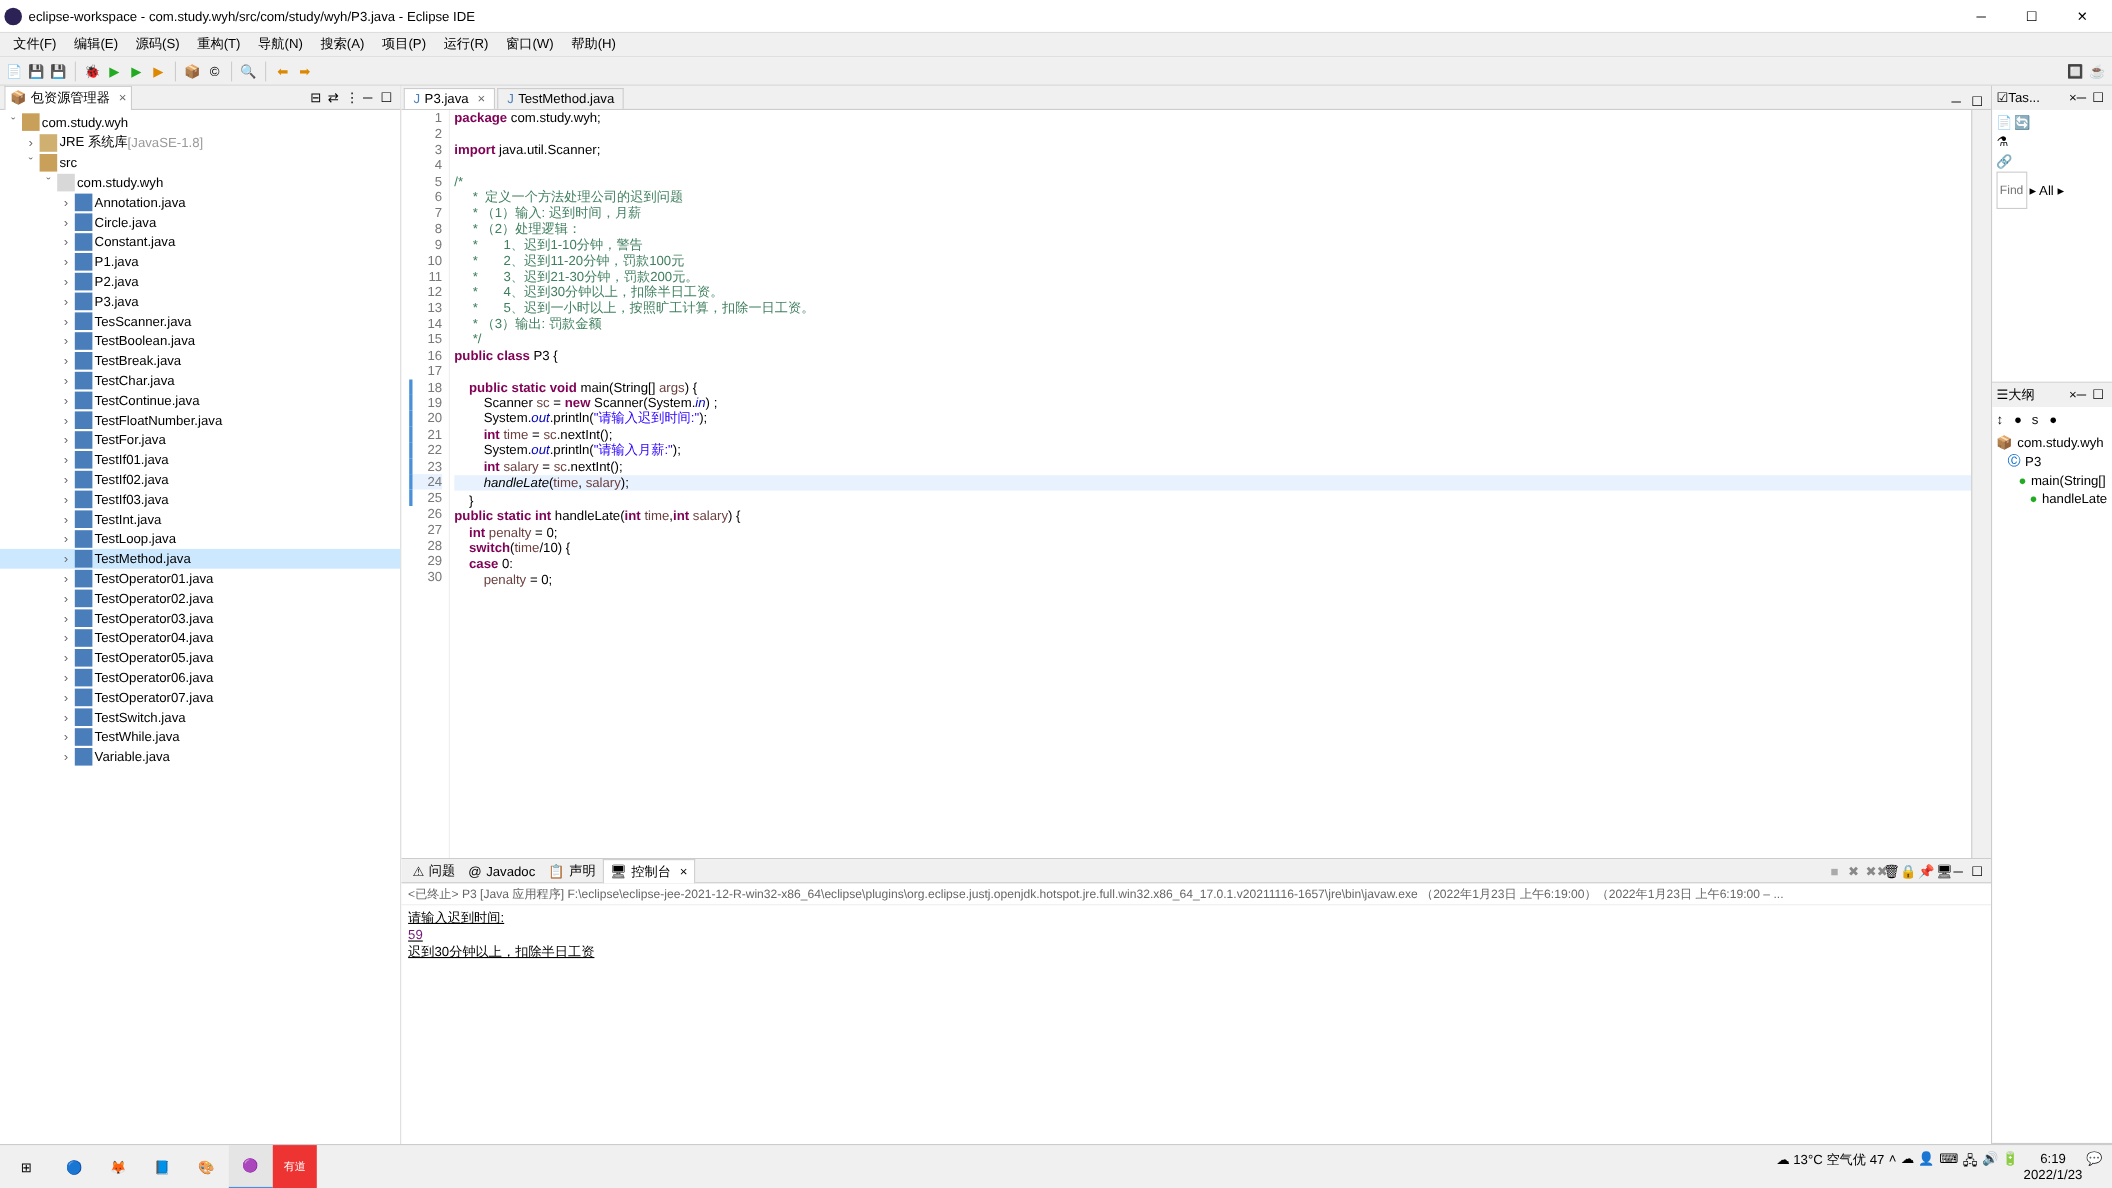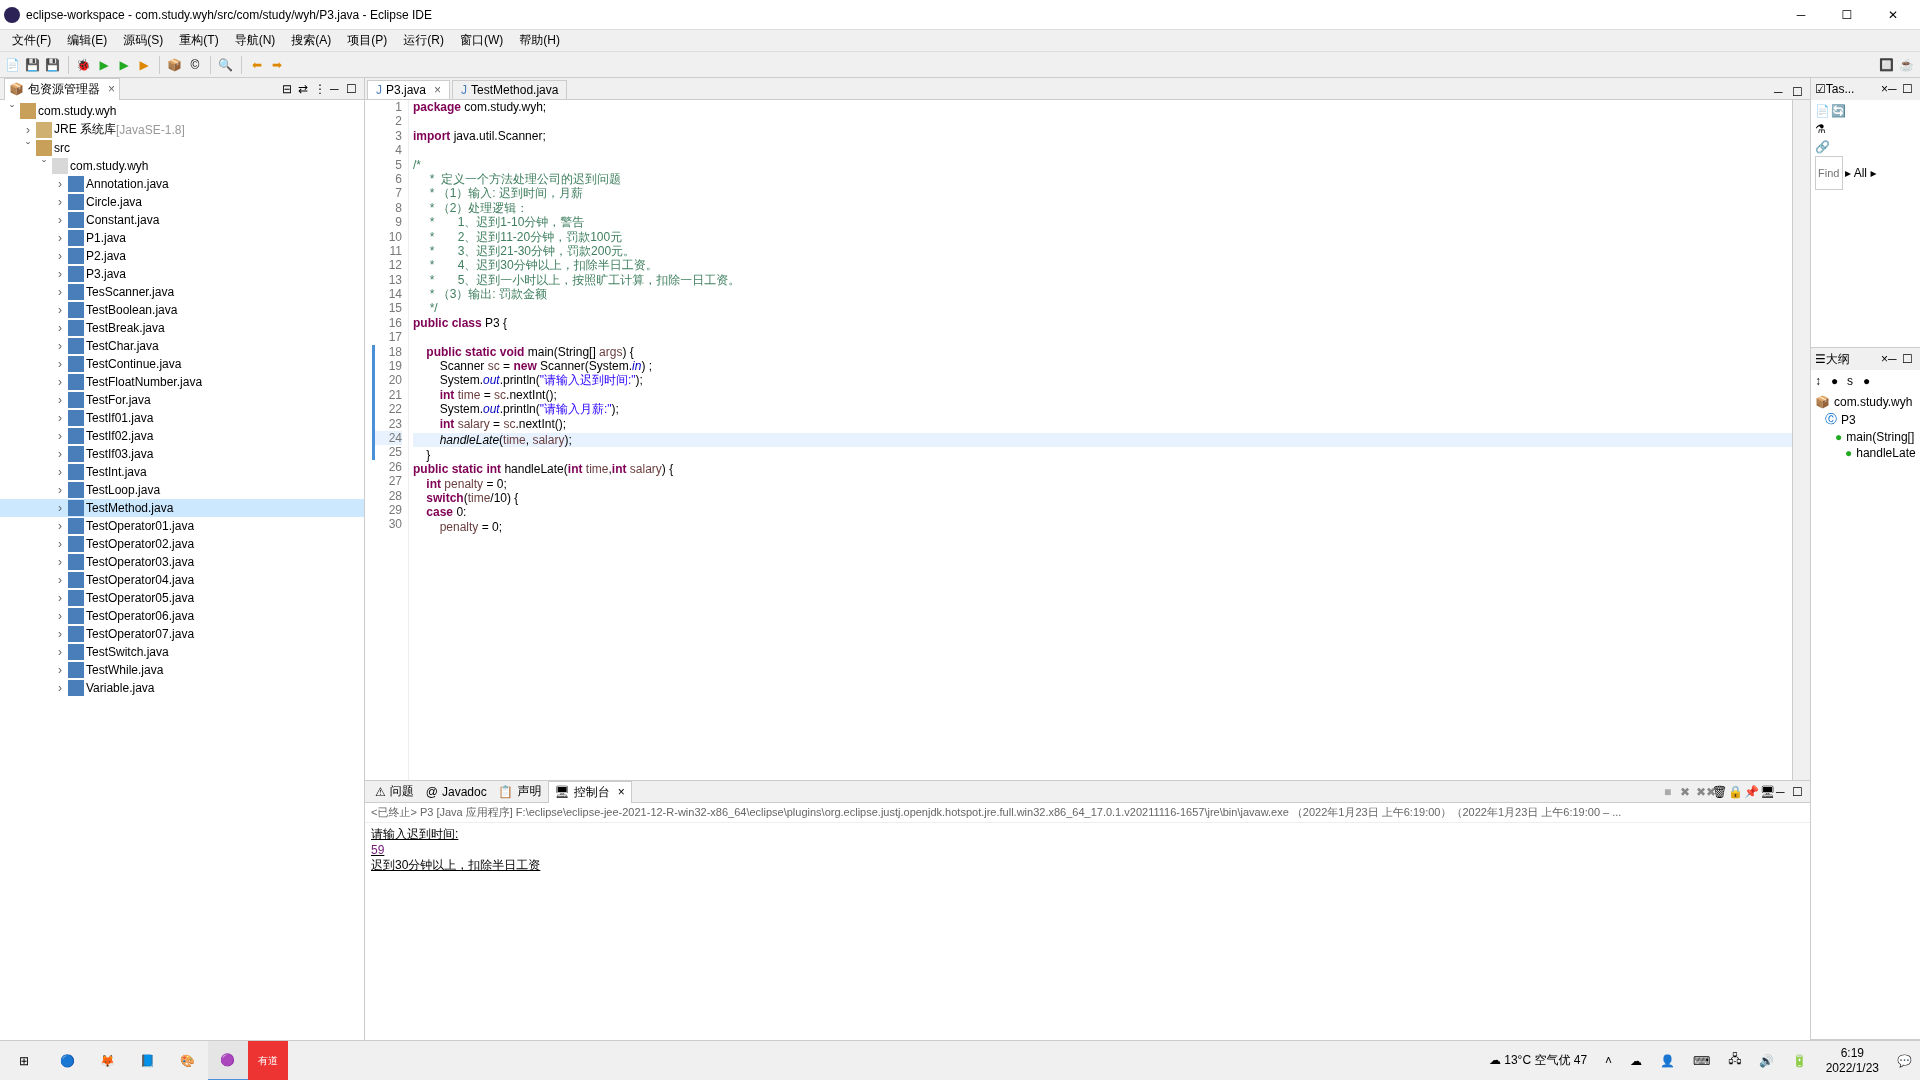--- a/index.html
+++ b/index.html
@@ -56,21 +56,21 @@
 .right-sec { border-bottom:1px solid #ccc; }
 .right-header { height:22px; background:#f0f0f0; display:flex; align-items:center; padding:0 4px; }
 .right-body { padding:4px; font-size:11px; }
 .find-row { display:flex; align-items:center; gap:2px; margin-top:2px; }
 .find-input { width:28px; height:18px; border:1px solid #ccc; padding:16px 2px; font-size:11px; }
 .outline-item { display:flex; align-items:center; gap:4px; padding:1px 0; white-space:nowrap; overflow:hidden; }
 .taskbar { height:40px; background:#f0f0f0; border-top:1px solid #ccc; display:flex; align-items:center; }
 .taskbar .start { width:48px; height:40px; display:flex; align-items:center; justify-content:center; }
 .taskbar .app { width:40px; height:40px; display:flex; align-items:center; justify-content:center; }
 .taskbar .app.active { border-bottom:2px solid #4a90d9; background:#e5e5e5; }
-.taskbar .tray { margin-left:auto; display:flex; align-items:center; gap:18px; padding-right:8px; }
+.taskbar .tray { margin-left:auto; display:flex; gap:4px; padding-right:8px; }
 .clock { text-align:center; font-size:11px; line-height:1.2; }
 .mini-icon { width:14px; height:14px; display:inline-block; }
 </style>
 </head>
 <body>
 
 <div class="titlebar">
   <span class="icon"></span>
   <span class="title">eclipse-workspace - com.study.wyh/src/com/study/wyh/P3.java - Eclipse IDE</span>
   <div class="win-btn">─</div>

